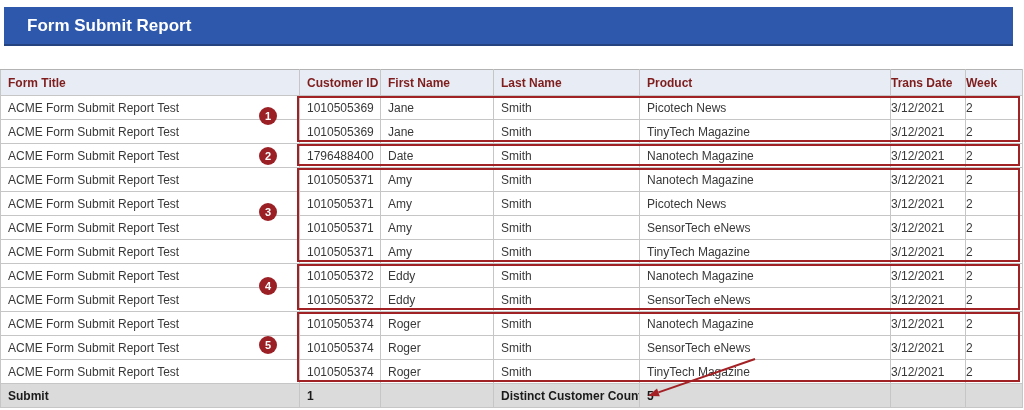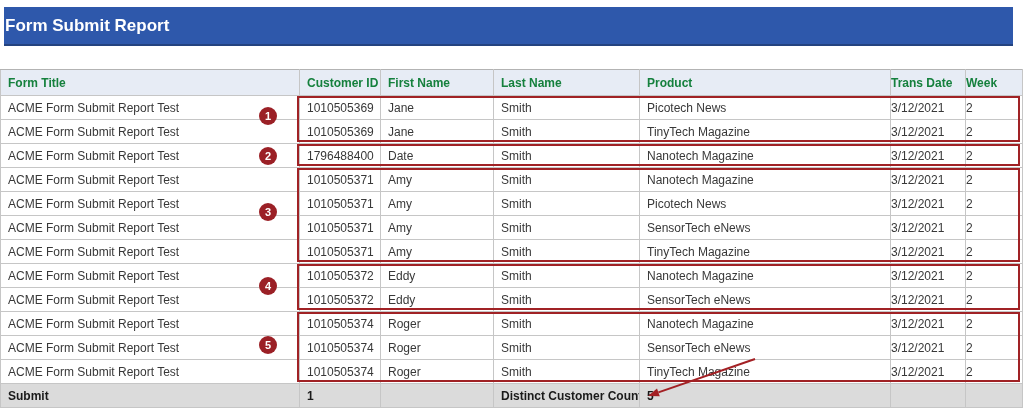--- a/index.html
+++ b/index.html
@@ -16,21 +16,21 @@
     left: 4px; top: 7px;
     width: 1009px; height: 37px;
     background: #2e58ab;
     border-bottom: 2px solid #24437f;
     display: flex; align-items: center;
   }
   .title-bar .title-text {
     color: #ffffff;
     font-size: 17px;
     font-weight: bold;
-    padding-left: 1px;
+    padding-left: 23px;
   }
   
   table.report {
     position: absolute;
     left: 0; top: 69px;
     border-collapse: collapse;
     table-layout: fixed;
     width: 1022px;
     font-size: 12px;
     color: #383838;
@@ -38,21 +38,21 @@
   table.report th, table.report td {
     border: 1px solid #c6c6c6;
     padding: 0 0 0 7px;
     overflow: hidden;
     white-space: nowrap;
     text-align: left;
     vertical-align: middle;
   }
   table.report th {
     background: #e7ecf5;
-    color: #15803d;
+    color: #7f1d1d;
     font-weight: bold;
     height: 25px;
     border-top: 1px solid #b3b3b3;
   }
   table.report td { height: 23px; background: #ffffff; }
   table.report th.c-center, table.report td.c-center { padding: 0; }
   tr.total-row td {
     background: #dbdbdb;
     font-weight: bold;
     color: #1a1a1a;

